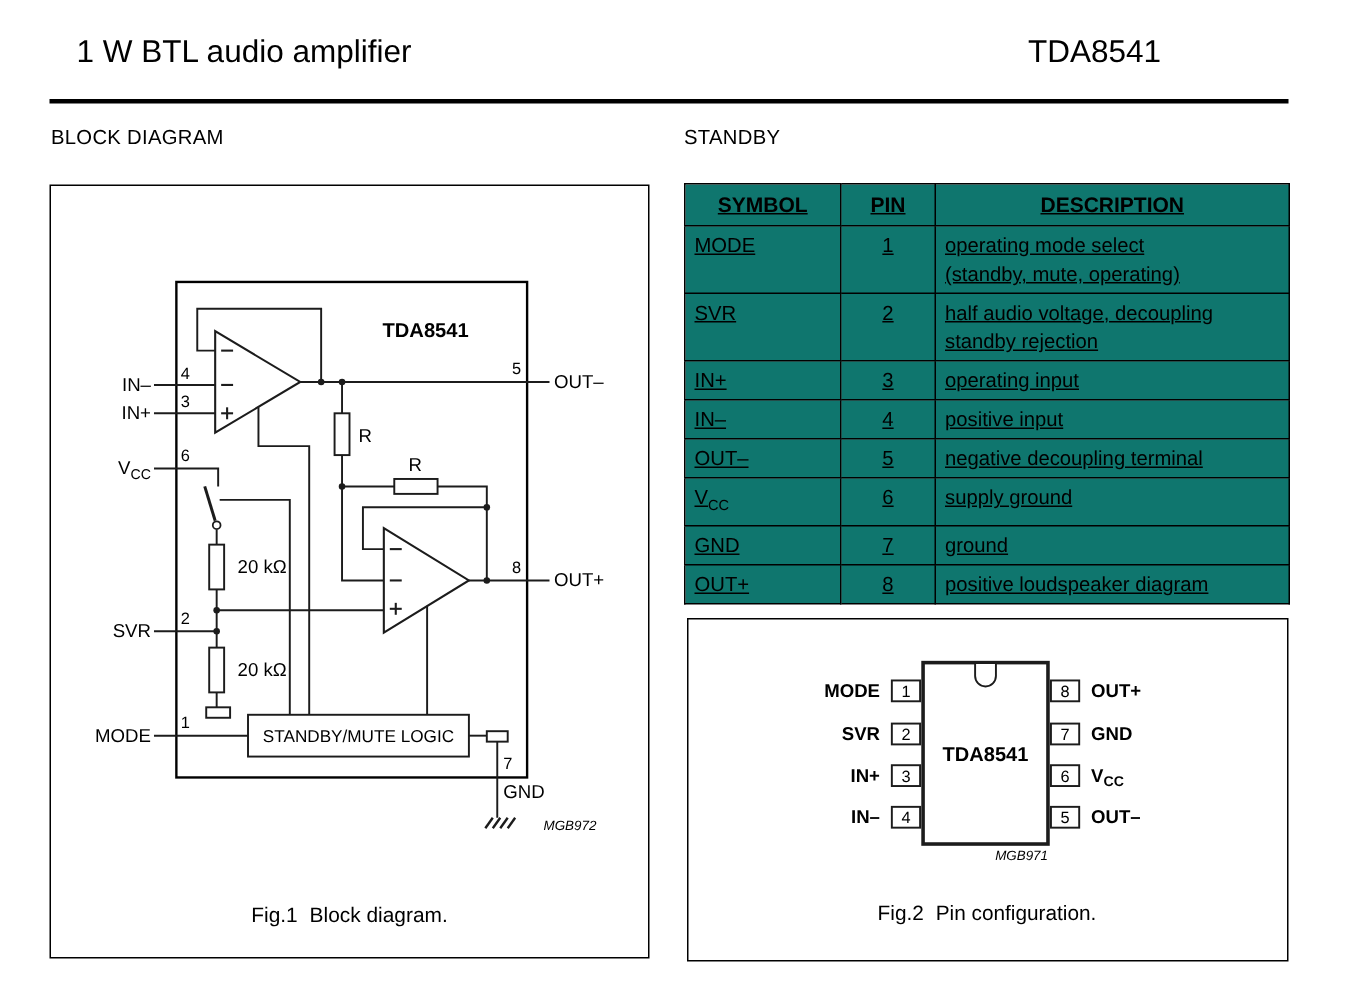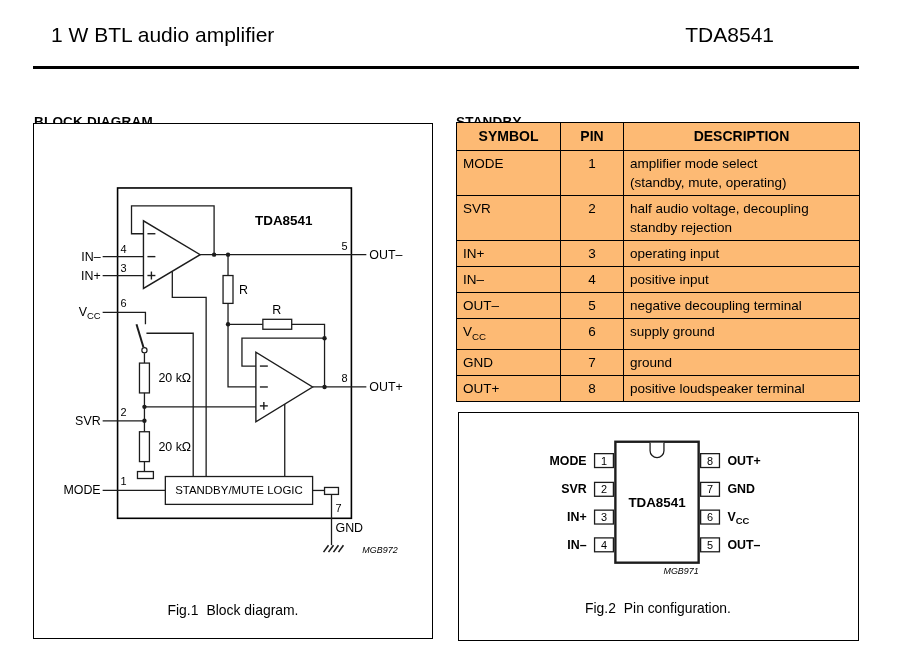--- a/index.html
+++ b/index.html
@@ -4,21 +4,21 @@
 <style>
   * { margin:0; padding:0; box-sizing:border-box; }
   html,body { background:#fff; }
   .page {
     position:relative; width:830px; height:655px; background:#ffffff;
     font-family:"Liberation Sans", sans-serif; color:#000;
   }
   .title-left { position:absolute; left:51px; top:23px; font-size:21px; }
   .title-right { position:absolute; right:56px; top:23px; font-size:21px; }
   .head-rule { position:absolute; left:33px; top:66px; width:826px; height:3px; background:#000; }
-  .sec-head { position:absolute; top:114px; font-size:13.5px; font-weight:bold; letter-spacing:.2px; }
+  .sec-head { position:absolute; top:84px; font-size:13.5px; font-weight:normal; letter-spacing:.2px; }
   .sec-head.left { left:34px; }
   .sec-head.right { left:456px; }
 
   .fig-box { position:absolute; border:1.4px solid #000; background:#fff; }
   #fig1 { left:33px; top:123px; width:400px; height:516px; }
   #fig2 { left:458px; top:412px; width:401px; height:229px; }
   .fig-box svg { display:block; width:100%; height:100%; }
 
   
   .wire { stroke:#1c1c1c; stroke-width:1.3; fill:none; }
@@ -37,21 +37,21 @@
   .caption { font-size:14px; }
   .code { font-size:9px; font-style:italic; }
   .sub9 { font-size:9.5px; }
   .pkg-lbl { font-size:12.5px; font-weight:bold; }
 
   
   .pin-table { position:absolute; left:456px; top:122px; border-collapse:collapse;
                table-layout:fixed; width:403px; }
   .pin-table th, .pin-table td {
     border:1px solid #000; font-size:13.5px; line-height:19px;
-    padding:3px 6px; vertical-align:top; text-align:left; background:#fdba74;
+    padding:3px 6px; vertical-align:top; text-align:left; background:#0f766e;text-decoration:underline;
   }
   .pin-table th { font-weight:bold; text-align:center; font-size:14px; padding:4px 6px; }
   .pin-table { border:1.5px solid #000; }
   .col-sym { width:104px; }
   .col-pin { width:63px; }
   .col-desc { width:236px; }
   td.pin-cell { text-align:center; }
   sub.cc { font-size:0.72em; }
 </style>
 </head>
@@ -191,21 +191,21 @@
     <tbody>
         <tr>
       <th>SYMBOL</th>
       <th>PIN</th>
       <th>DESCRIPTION</th>
     </tr>
     <tr>
       <td><span>MODE</span></td>
       <td class="pin-cell">1</td>
       <td>
-            <div>amplifier mode select</div>
+            <div>operating mode select</div>
             <div>(standby, mute, operating)</div>
           </td>
     </tr>
     <tr>
       <td><span>SVR</span></td>
       <td class="pin-cell">2</td>
       <td>
             <div>half audio voltage, decoupling</div>
             <div>standby rejection</div>
           </td>
@@ -242,21 +242,21 @@
       <td><span>GND</span></td>
       <td class="pin-cell">7</td>
       <td>
             <div>ground</div>
           </td>
     </tr>
     <tr>
       <td><span>OUT+</span></td>
       <td class="pin-cell">8</td>
       <td>
-            <div>positive loudspeaker terminal</div>
+            <div>positive loudspeaker diagram</div>
           </td>
     </tr>
   </tbody>
     </table>
 
   <div class="fig-box" id="fig2">
     <svg viewBox="0 0 401 229">
 
       <rect class="thick" x="157" y="29" width="84" height="122"></rect>
       <path d="M192,30 L192,38 A7,7 0 0 0 206,38 L206,30" fill="#fff" stroke="#1c1c1c" stroke-width="1.3"></path>

